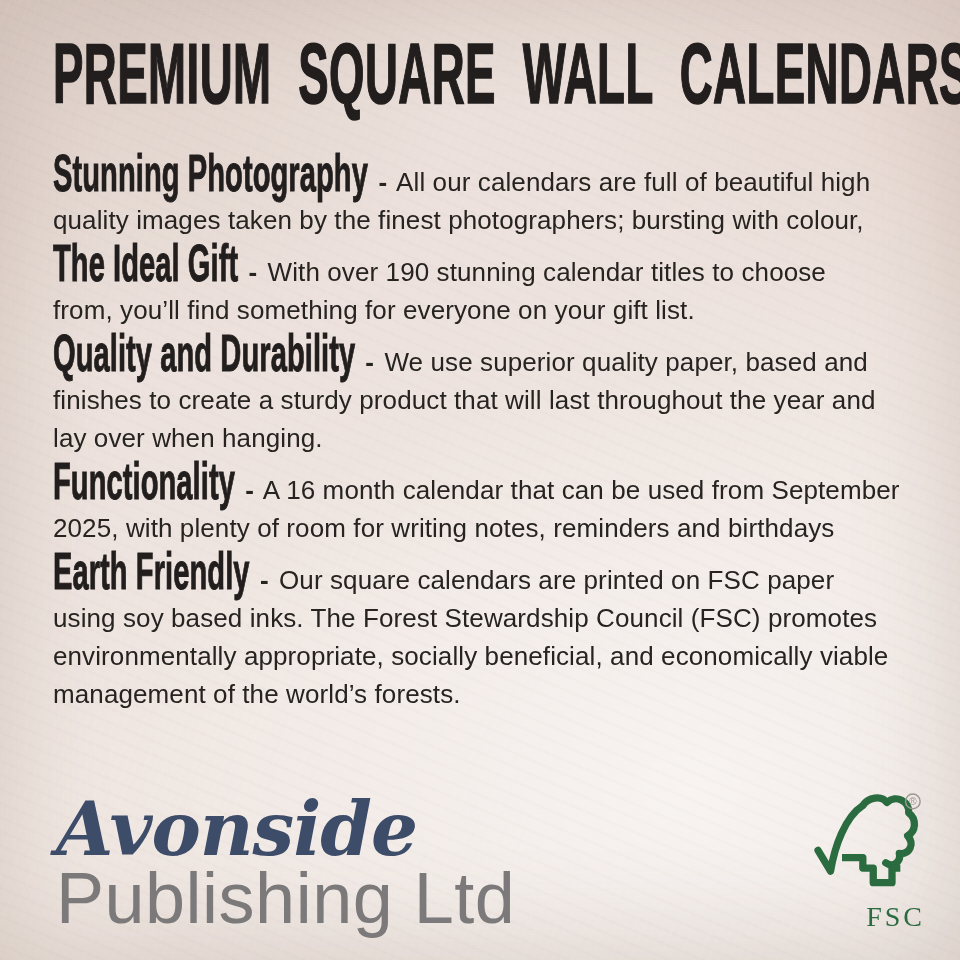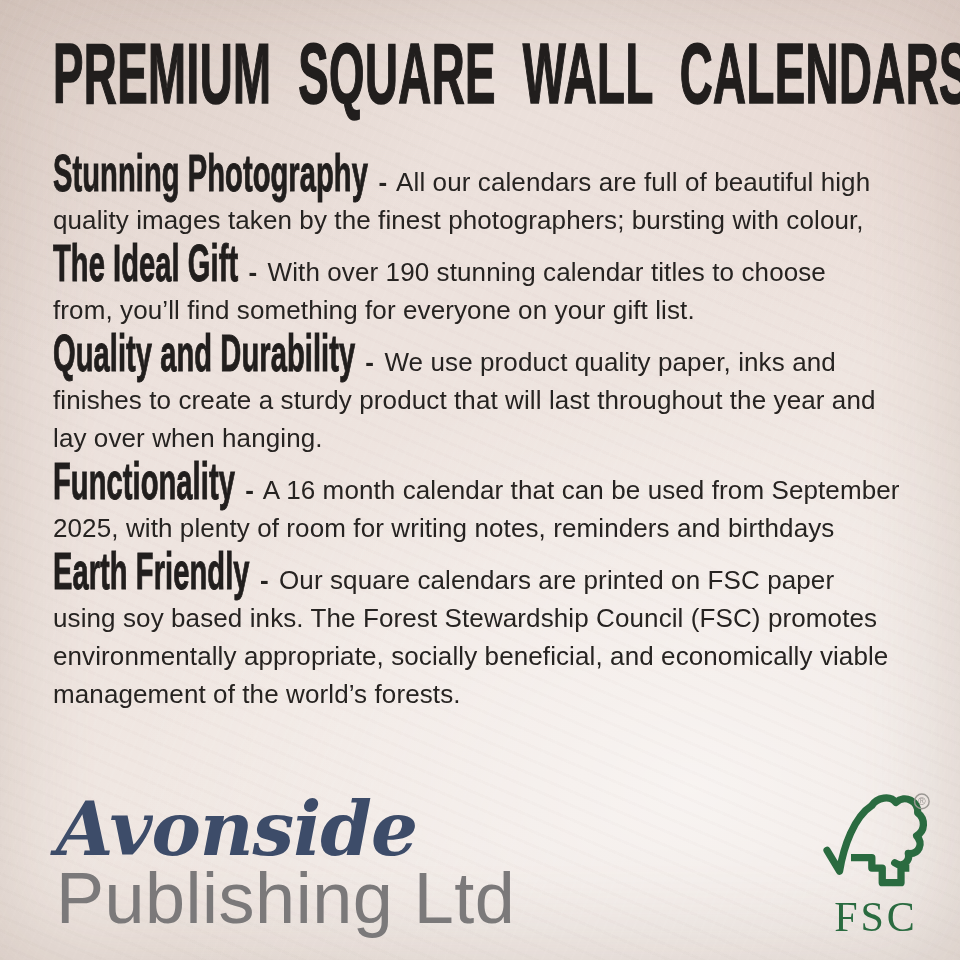--- a/index.html
+++ b/index.html
@@ -25,47 +25,47 @@
     color:#211e1d;-webkit-text-stroke:1.6px #211e1d;word-spacing:0.30em;letter-spacing:0.01em;
   }
   .sections{margin-top:47px;}
   p.section{margin:0 0 14px 0;font-size:26px;line-height:38px;letter-spacing:0.1px;}
   .heading{
     display:inline-block;line-height:0;white-space:nowrap;vertical-align:baseline;
     font-size:52px;font-weight:bold;color:#211e1d;-webkit-text-stroke:1px #211e1d;
   }
   .sep{font-weight:bold;padding:0 3px;}
   .cond{transform-origin:0 50%;}
-  .footer{position:absolute;left:0;right:0;bottom:0;height:170px;}
+  .footer{position:absolute;left:0;right:9px;bottom:0;height:170px;}
   .brand{position:absolute;left:56px;top:0;}
   .brand-script{
     font-family:"DejaVu Serif",serif;font-style:italic;font-weight:bold;
     font-size:74px;line-height:78px;color:#3d4c69;letter-spacing:-1px;
   }
   .brand-sub{
     font-family:Liberation Sans, sans-serif;font-size:72px;line-height:56px;
     color:#7b797a;margin-top:2px;letter-spacing:0.5px;
   }
   .fsc{position:absolute;right:26px;top:2px;width:116px;text-align:center;}
   .fsc-label{
-    font-family:"Liberation Serif",serif;font-size:42px;line-height:42px;
-    color:#2a6b40;letter-spacing:3px;margin-top:0px;
+    font-family:"Liberation Serif",serif;font-size:28px;line-height:42px;
+    color:#2a6b40;letter-spacing:3px;margin-top:0px;text-align:right;
   }
 </style>
 </head>
 <body>
 
 <div class="page">
   <div class="texture"></div>
   <div class="content">
     <h1 class="title cond" style="transform: scaleX(0.53);">PREMIUM SQUARE WALL CALENDARS</h1>
     <div class="sections" id="sections">
         <p class="section"><span class="heading cond" style="transform: scaleX(0.56); margin-right: -247.28px;">Stunning Photography</span> <span class="sep">-</span> <span>All our calendars are full of beautiful high</span><br><span>quality images taken by the finest photographers; bursting with colour,</span><br></p>
         <p class="section"><span class="heading cond" style="transform: scaleX(0.56); margin-right: -145.64px;">The Ideal Gift</span> <span class="sep">-</span> <span>With over 190 stunning calendar titles to choose</span><br><span>from, you’ll find something for everyone on your gift list.</span></p>
-        <p class="section"><span class="heading cond" style="transform: scaleX(0.56); margin-right: -237.6px;">Quality and Durability</span> <span class="sep">-</span> <span>We use product quality paper, inks and</span><br><span>finishes to create a sturdy product that will last throughout the year and</span><br><span>lay over when hanging.</span></p>
+        <p class="section"><span class="heading cond" style="transform: scaleX(0.56); margin-right: -237.6px;">Quality and Durability</span> <span class="sep">-</span> <span>We use superior quality paper, based and</span><br><span>finishes to create a sturdy product that will last throughout the year and</span><br><span>lay over when hanging.</span></p>
         <p class="section"><span class="heading cond" style="transform: scaleX(0.56); margin-right: -143px;">Functionality</span> <span class="sep">-</span> <span>A 16 month calendar that can be used from September</span><br><span>2025, with plenty of room for writing notes, reminders and birthdays</span><br></p>
         <p class="section"><span class="heading cond" style="transform: scaleX(0.56); margin-right: -154.44px;">Earth Friendly</span> <span class="sep">-</span> <span>Our square calendars are printed on FSC paper</span><br><span>using soy based inks. The Forest Stewardship Council (FSC) promotes</span><br><span>environmentally appropriate, socially beneficial, and economically viable</span><br><span>management of the world’s forests.</span></p>
       </div>
   </div>
 
   <div class="footer">
     <div class="brand">
       <div class="brand-script">Avonside</div>
       <div class="brand-sub">Publishing Ltd</div>
     </div>

